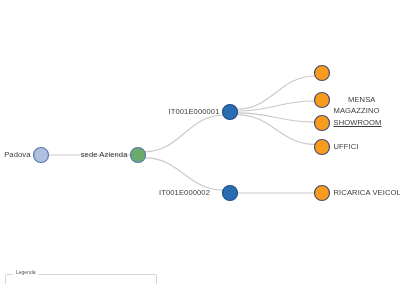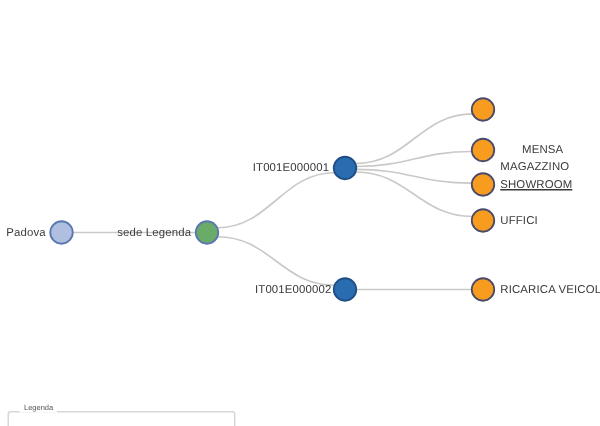--- a/index.html
+++ b/index.html
@@ -85,23 +85,23 @@
         <circle cx="322" cy="73" r="7.5" fill="#f89c20" stroke="#4a4a6a" stroke-width="1.2"></circle>
         <circle cx="322" cy="100" r="7.5" fill="#f89c20" stroke="#4a4a6a" stroke-width="1.2"></circle>
         <circle cx="322" cy="123" r="7.5" fill="#f89c20" stroke="#4a4a6a" stroke-width="1.2"></circle>
         <circle cx="322" cy="147" r="7.5" fill="#f89c20" stroke="#4a4a6a" stroke-width="1.2"></circle>
         <circle cx="322" cy="193" r="7.5" fill="#f89c20" stroke="#4a4a6a" stroke-width="1.2"></circle>
       </g>
   </svg>
 
   <div id="labels-layer">
       <div class="node-label left" style="top: 151px; right: 369.5px;">Padova</div>
-      <div class="node-label left" style="top: 151px; right: 272.5px;">sede Legenda</div>
+      <div class="node-label left" style="top: 151px; right: 272.5px;">sede Azienda</div>
       <div class="node-label left" style="top: 108px; right: 180.5px;">IT001E000001</div>
-      <div class="node-label left" style="top: 189px; right: 179px; margin-left: 36px;">IT001E000002</div>
+      <div class="node-label left" style="top: 189px; right: 190px; margin-left: 36px;">IT001E000002</div>
       <div class="node-label right" style="top: 69px; left: 333.5px; margin-top: 38px;">MAGAZZINO</div>
       <div class="node-label right" style="top: 96px; left: 348px;">MENSA</div>
       <div class="node-label right" style="top: 119px; left: 333.5px; text-decoration: underline;">SHOWROOM</div>
       <div class="node-label right" style="top: 143px; left: 333.5px;">UFFICI</div>
       <div class="node-label right" style="top: 189px; left: 333.5px;">RICARICA VEICOLI</div>
     </div>
 
   <div class="legend-box"></div>
   <div class="legend-title">Legenda</div>
 

